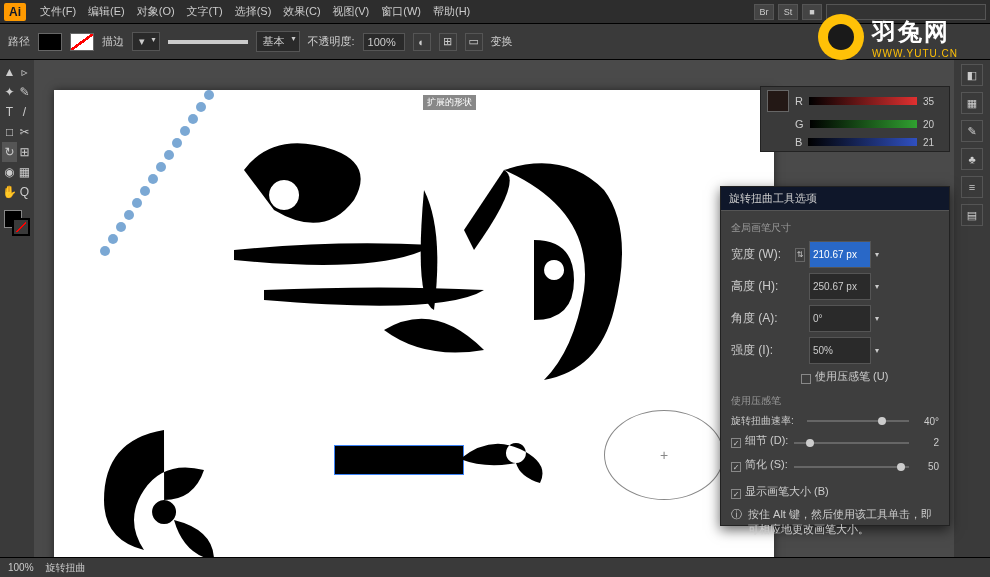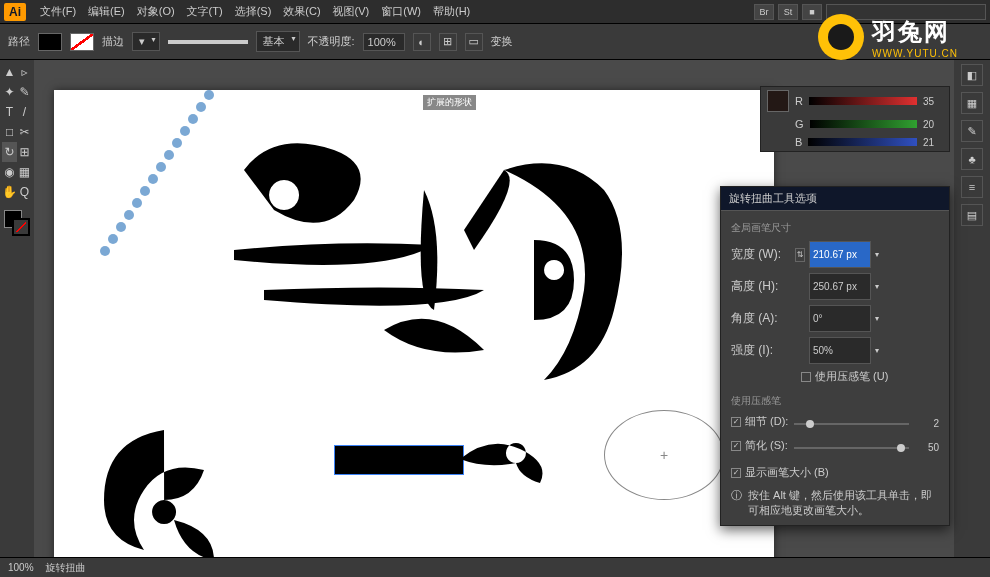--- a/index.html
+++ b/index.html
@@ -52,21 +52,21 @@
 .dlg-label{width:60px;text-align:left;font-size:12px}
 .dlg-input{background:#2a2a2a;border:1px solid #555;padding:7px 3px;width:62px;font-size:10px}
 .dlg-input.sel{background:#2968c7;color:#fff}
 .dlg-link{width:10px;height:14px;border:1px solid #666;font-size:8px;display:flex;align-items:center;justify-content:center}
 .dlg-dd{width:10px;font-size:8px}
 .dlg-slider-row{display:flex;align-items:center;gap:6px;margin-bottom:5px}
 .dlg-slider-label{width:70px;font-size:10px}
 .dlg-slider{flex:1;height:2px;background:#666;position:relative}
 .dlg-slider-thumb{position:absolute;width:8px;height:8px;background:#ccc;border-radius:50%;top:-3px}
 .dlg-slider-val{width:24px;text-align:right;font-size:10px}
-.dlg-check{display:flex;align-items:center;gap:4px;font-size:10px;margin-bottom:4px}
+.dlg-check{display:flex;align-items:flex-end;gap:4px;font-size:10px;margin-bottom:4px}
 .dlg-checkbox{width:10px;height:10px;border:1px solid #888;display:flex;align-items:center;justify-content:center;font-size:8px}
 .dlg-info{display:flex;gap:6px;margin-top:8px;font-size:9px;color:#888;line-height:1.4}
 .dlg-buttons{display:flex;gap:6px;justify-content:flex-end;padding:8px 10px;border-top:1px solid #555}
 .dlg-btn{background:#4a4a4a;border:1px solid #666;border-radius:10px;padding:3px 14px;font-size:10px;cursor:pointer}
 .right-panel{width:36px;background:#3a3a3a;display:flex;flex-direction:column;align-items:center;padding-top:4px;gap:6px}
 .panel-icon{width:22px;height:22px;border:1px solid #555;display:flex;align-items:center;justify-content:center;font-size:11px}
 .color-panel{position:absolute;top:86px;right:40px;width:190px;background:#3a3a3a;border:1px solid #222;z-index:5}
 .cp-row{display:flex;align-items:center;padding:3px 6px;gap:6px}
 .cp-swatch{width:22px;height:22px;border:1px solid #666}
 .cp-slider{flex:1;height:8px}
@@ -268,20 +268,27 @@
    <div class="dlg-input">50%</div>
    <div class="dlg-dd">▾</div>
   </div>
   <div class="dlg-check" style="margin-left:70px;color:#666">
    <div class="dlg-checkbox"></div>
    <span>使用压感笔 (U)</span>
   </div>
 
   <div class="dlg-section" style="margin-top:10px">使用压感笔</div>
   <div class="dlg-slider-row">
+   <div class="dlg-slider-label">旋转扭曲速率:</div>
+   <div class="dlg-slider">
+          <div class="dlg-slider-thumb" style="left:70%"></div>
+        </div>
+   <div class="dlg-slider-val">40°</div>
+  </div>
+  <div class="dlg-slider-row">
    <div class="dlg-check">
           <div class="dlg-checkbox">✓</div>
           <span>细节 (D):</span>
         </div>
    <div class="dlg-slider">
           <div class="dlg-slider-thumb" style="left:10%"></div>
         </div>
    <div class="dlg-slider-val">2</div>
   </div>
   <div class="dlg-slider-row">

